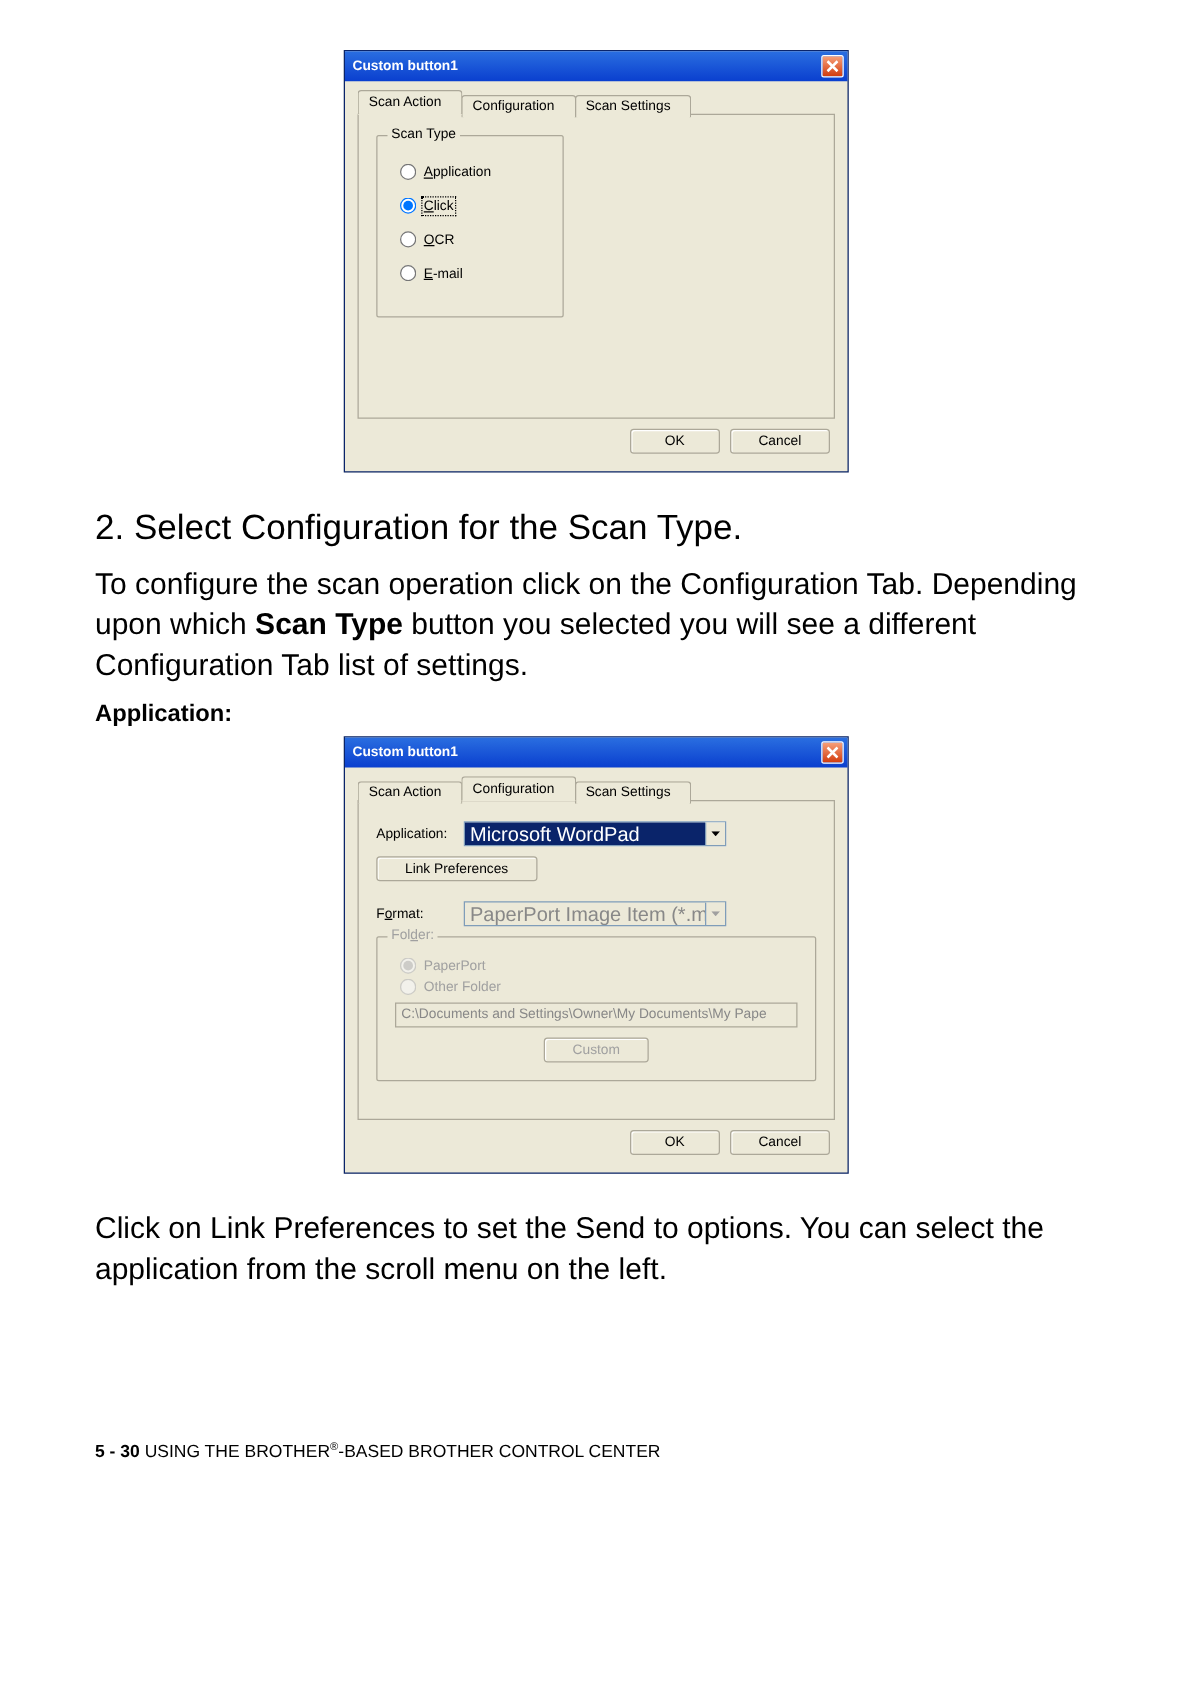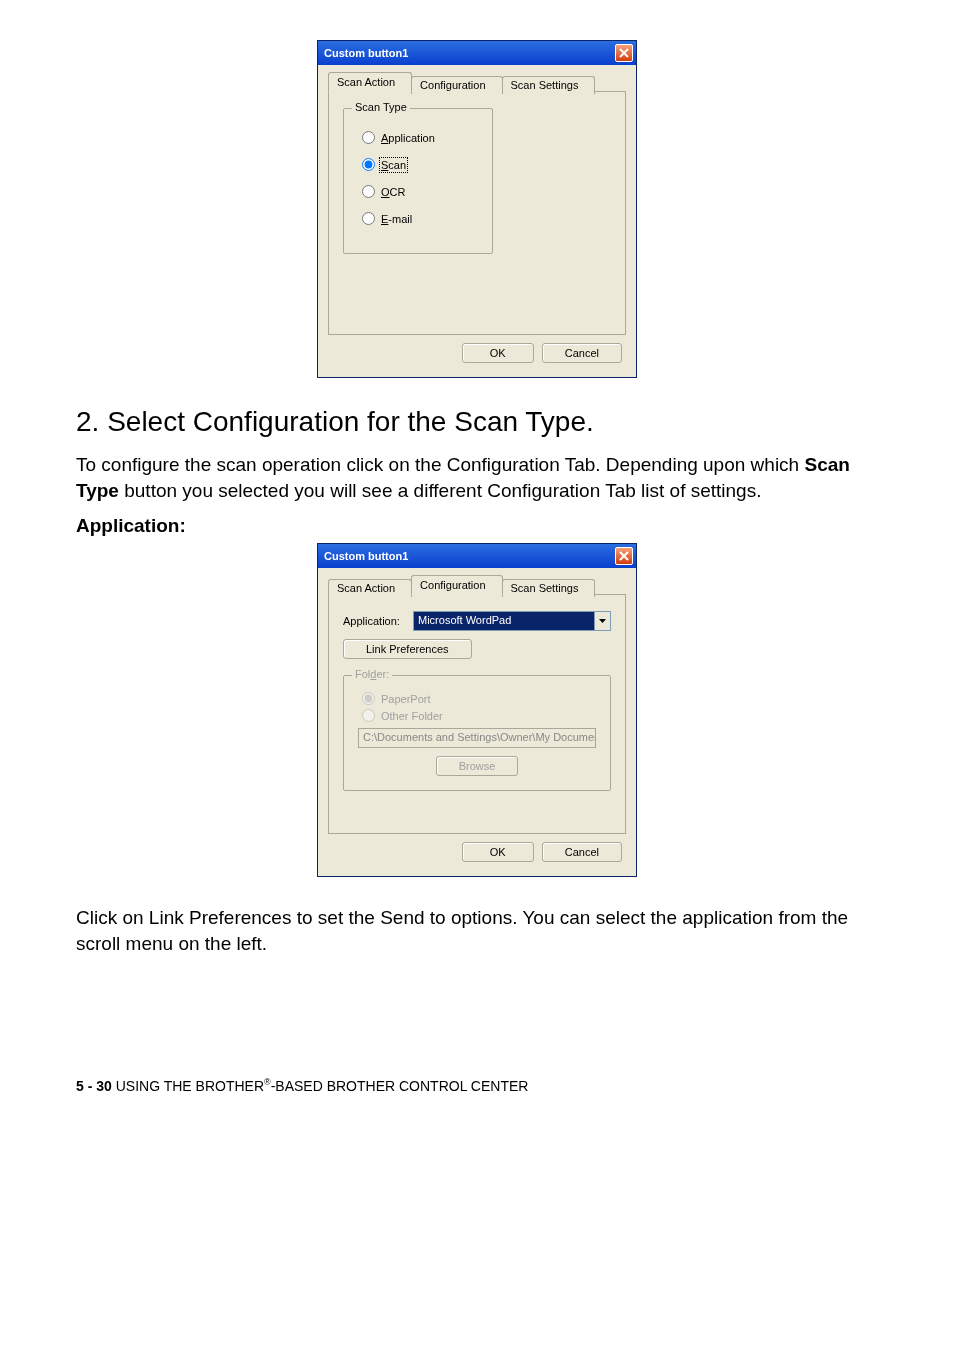--- a/index.html
+++ b/index.html
@@ -12,21 +12,21 @@
   }
   .page {
     padding: 40px 76px 40px 76px;
   }
   .dialog-wrap {
     display: flex;
     justify-content: center;
     margin-bottom: 28px;
   }
   .dialog {
-    width: 320px;
+    width: 404px;
     border: 1px solid #0a246a;
     background: #ece9d8;
     font-family: Tahoma, Arial, sans-serif;
     font-size: 11px;
     color: #000;
   }
   .titlebar {
     background: linear-gradient(to right, #0a246a 0%, #3a6ea5 40%, #3a6ea5 100%);
     background: linear-gradient(to bottom, #2a6ad4 0%, #0a246a 100%);
     background: #0a3fcf;
@@ -146,21 +146,21 @@
     margin: 4px 0 8px 0;
   }
   .form-label { width: 64px; font-size:11px; }
   .combo {
     flex: 1;
     height: 20px;
     background: #fff;
     border: 1px solid #7f9db9;
     display: flex;
     align-items: stretch;
-    font-size: 11px;
+    font-size: 16px;
   }
   .combo.disabled { background:#ece9d8; color:#888; }
   .combo-text {
     flex:1;
     padding: 2px 4px;
     white-space: nowrap;
     overflow: hidden;
   }
   .combo-text.sel { background:#0a246a; color:#fff; }
   .combo-arrow {
@@ -180,21 +180,21 @@
     white-space: nowrap;
     overflow: hidden;
   }
   .indent { }
   .heading2 {
     font-size: 28px;
     font-weight: normal;
     margin: 10px 0 14px 0;
   }
   .para {
-    font-size: 19px;
+    font-size: 24px;
     line-height: 1.35;
     margin: 0 0 12px 0;
   }
   .para b { font-weight: bold; }
   .subhead {
     font-size: 19px;
     font-weight: bold;
     margin: 6px 0 6px 0;
   }
   .disabled-text { color:#a0a0a0; }
@@ -228,21 +228,21 @@
         </div>
         <div class="tab-panel">
           <div class="groupbox" style="width:150px;">
             <div class="groupbox-title"><span class="underline-first">Scan Type</span></div>
             <div class="radio-row">
               <input type="radio" name="st1" style="">
               <span class="underline-first">Application</span>
             </div>
             <div class="radio-row">
               <input type="radio" name="st1" checked="" style="">
-              <span class="underline-first dotted">Scan</span>
+              <span class="underline-first dotted">Click</span>
             </div>
             <div class="radio-row">
               <input type="radio" name="st1" style="">
               <span class="underline-first">OCR</span>
             </div>
             <div class="radio-row">
               <input type="radio" name="st1" style="">
               <span><u>E</u>-mail</span>
 
             </div>
@@ -286,33 +286,44 @@
               <div class="combo-arrow">
                 <svg width="7" height="4" viewBox="0 0 7 4">
                     <path d="M0 0 L7 0 L3.5 4 Z" fill="#000"></path>
                   </svg>
               </div>
             </div>
           </div>
           <div class="form-row indent" style="margin-bottom:16px;">
             <button class="winbtn midwide"><span class="underline-first">Link Preferences</span></button>
           </div>
+          <div class="form-row">
+            <div class="form-label"><span>F<u>o</u>rmat:</span></div>
+            <div class="combo disabled" style="max-width:210px;">
+              <div class="combo-text">PaperPort Image Item (*.max)</div>
+              <div class="combo-arrow">
+                <svg width="7" height="4" viewBox="0 0 7 4">
+                    <path d="M0 0 L7 0 L3.5 4 Z" fill="#a0a0a0"></path>
+                  </svg>
+              </div>
+            </div>
+          </div>
           <div class="groupbox">
             <div class="groupbox-title disabled-text"><span>Fol<u>d</u>er:</span></div>
             <div class="radio-row disabled-text" style="margin:4px 0 4px 4px;">
               <input type="radio" name="fld" checked="" disabled="" style="">
               <span>PaperPort</span>
             </div>
             <div class="radio-row disabled-text" style="margin:0 0 6px 4px;">
               <input type="radio" name="fld" disabled="" style="">
               <span>Other Folder</span>
             </div>
             <div class="textedit">C:\Documents and Settings\Owner\My Documents\My Pape</div>
             <div style="display:flex; justify-content:center; margin-top:8px;">
-              <button class="winbtn disabled-text" disabled=""><span>Browse</span></button>
+              <button class="winbtn disabled-text" disabled=""><span>Custom</span></button>
             </div>
           </div>
         </div>
         <div class="btnrow">
           <button class="winbtn">OK</button>
           <button class="winbtn">Cancel</button>
         </div>
       </div>
     </div>
   </div>

